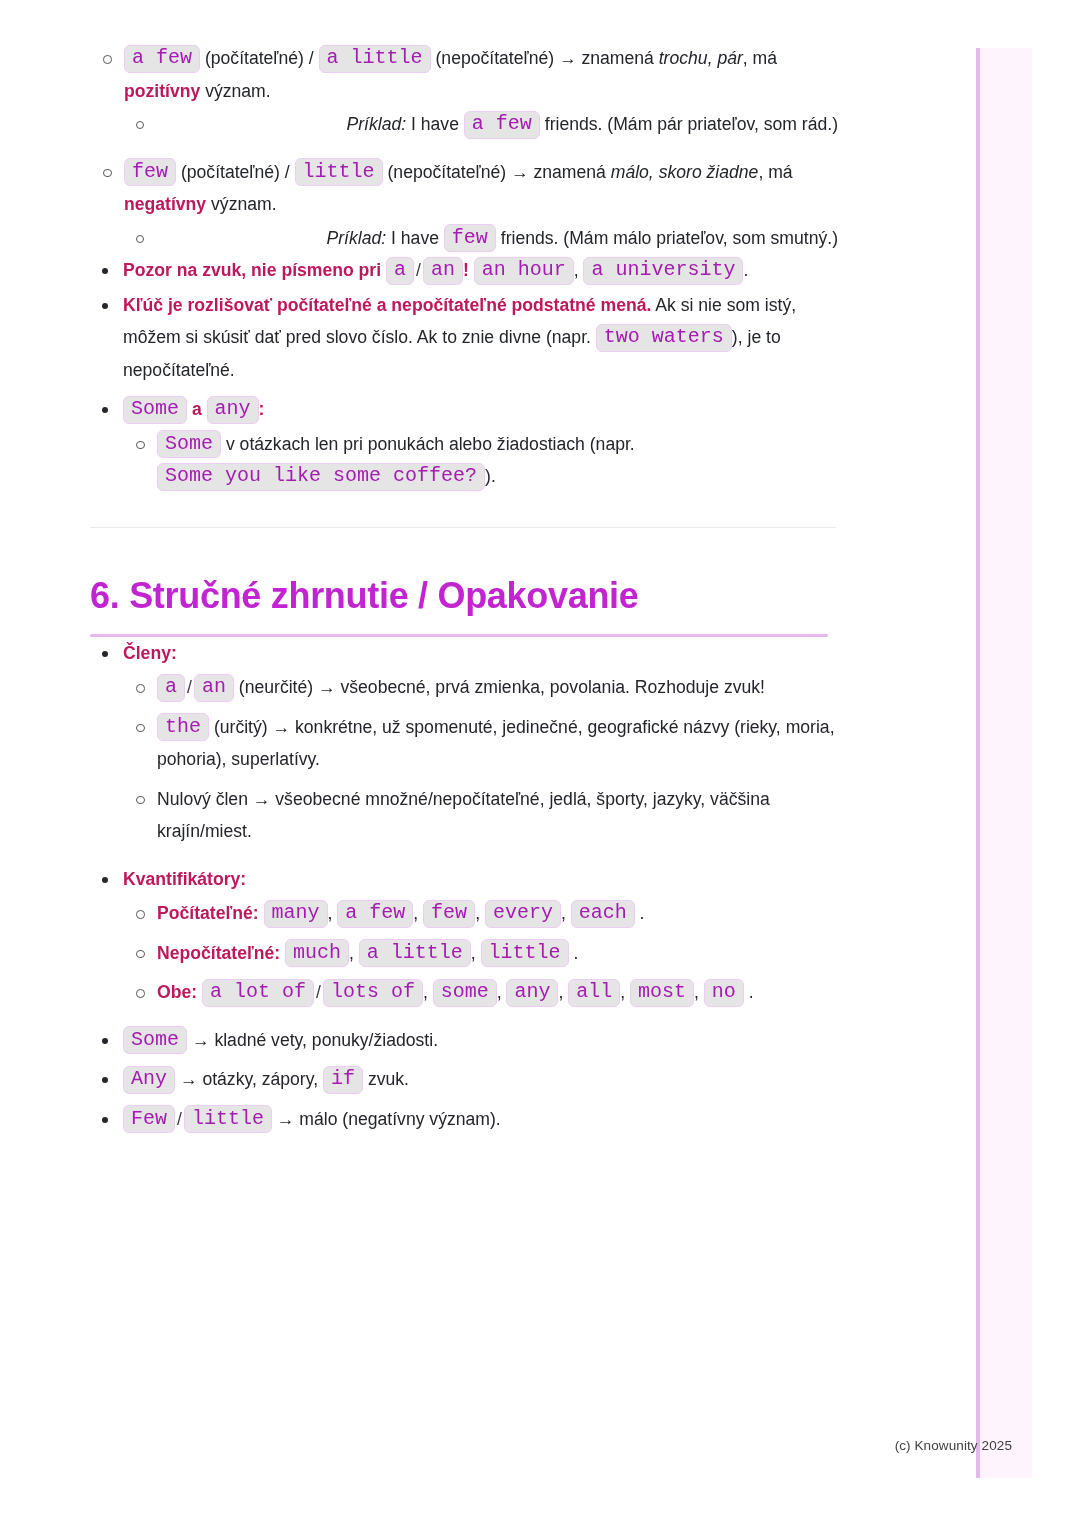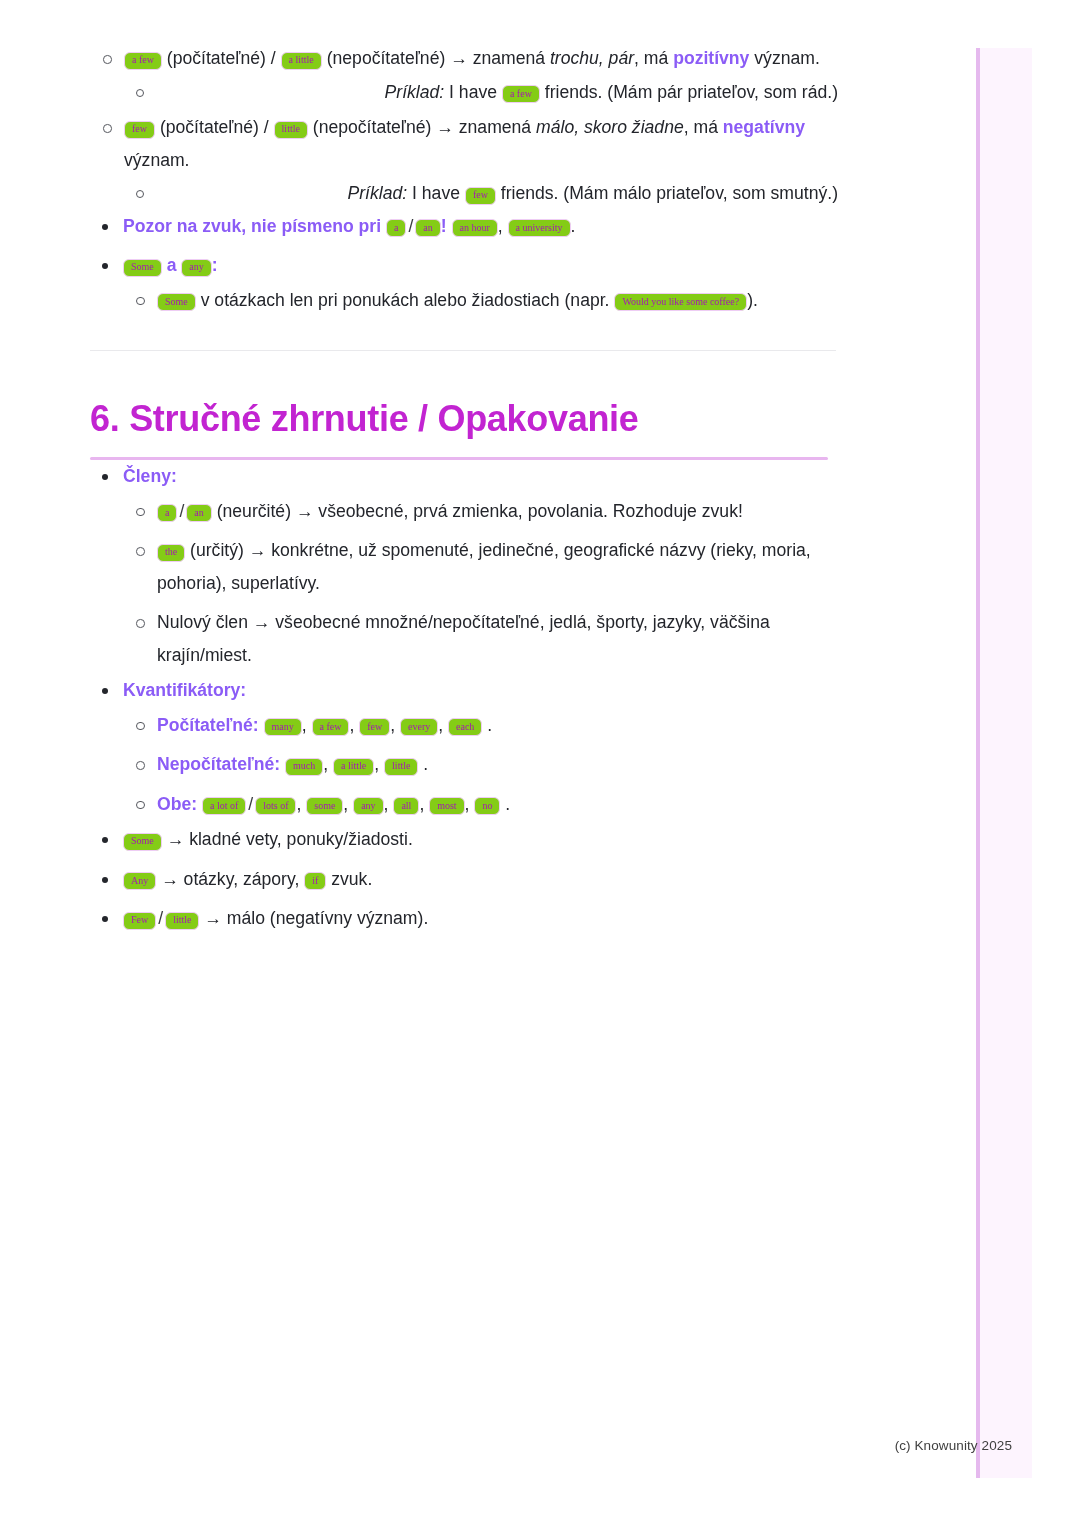--- a/index.html
+++ b/index.html
@@ -81,32 +81,32 @@
   ul.lvl3 > li::before {
     content: "";
     position: absolute;
     left: 12px; top: 13px;
     width: 6px; height: 6px;
     border-radius: 50%;
     border: 1.3px solid #55575e;
     background: transparent;
   }
 
-  .gap { margin-top: 3px; }
+  .gap { margin-top: 15px; }
   .gap-sm { margin-top: 7px; }
 
-  b, strong { font-weight: 700; color: #8b5cf6; }
+  b, strong { font-weight: 700; color: #be185d; }
   i, em { font-style: italic; }
 
   
   code {
-    font-family: Liberation Serif, serif;
-    font-size: 10px;
+    font-family: Liberation Mono, monospace;
+    font-size: 20px;
     color: #a41cb0;
-    background: #84cc16;
+    background: #e5e5e5;
     border: 1px solid #eecdf4;
     border-radius: 6px;
     padding: 2.5px 7px 3.5px;
     white-space: nowrap;
     line-height: 1;
     display: inline-block;
     vertical-align: 1px;
     margin: 1px 0;
   }
   .sep { color: #3b3d43; padding: 0 2px; }
@@ -187,31 +187,36 @@
 
   <ul class="lvl1 gap">
 
     <li>
       <b>Pozor na zvuk, nie písmeno pri</b>
       <code>a</code><span class="sep">/</span><code>an</code><b>!</b>
       <code>an hour</code><span>,</span>
       <code>a university</code><span>.</span>
     </li>
 
+    <li>
+      <b>Kľúč je rozlišovať počítateľné a nepočítateľné podstatné mená.</b>
+      <span>Ak si nie som istý, môžem si skúsiť dať pred slovo číslo. Ak to znie divne (napr.</span>
+      <code>two waters</code><span>), je to nepočítateľné.</span>
+    </li>
 
     <li class="gap-sm">
       <code>Some</code>
       <b>a</b>
       <code>any</code><b>:</b>
 
       <ul class="lvl2">
         <li>
           <code>Some</code>
           <span>v otázkach len pri ponukách alebo žiadostiach (napr.</span>
-          <code>Would you like some coffee?</code><span>).</span>
+          <code>Some you like some coffee?</code><span>).</span>
         </li>
       </ul>
     </li>
 
   </ul>
 
   <div id="divider"></div>
 
   <h2 class="section-title">6. Stručné zhrnutie / Opakovanie</h2>
   <div id="title-rule"></div>

